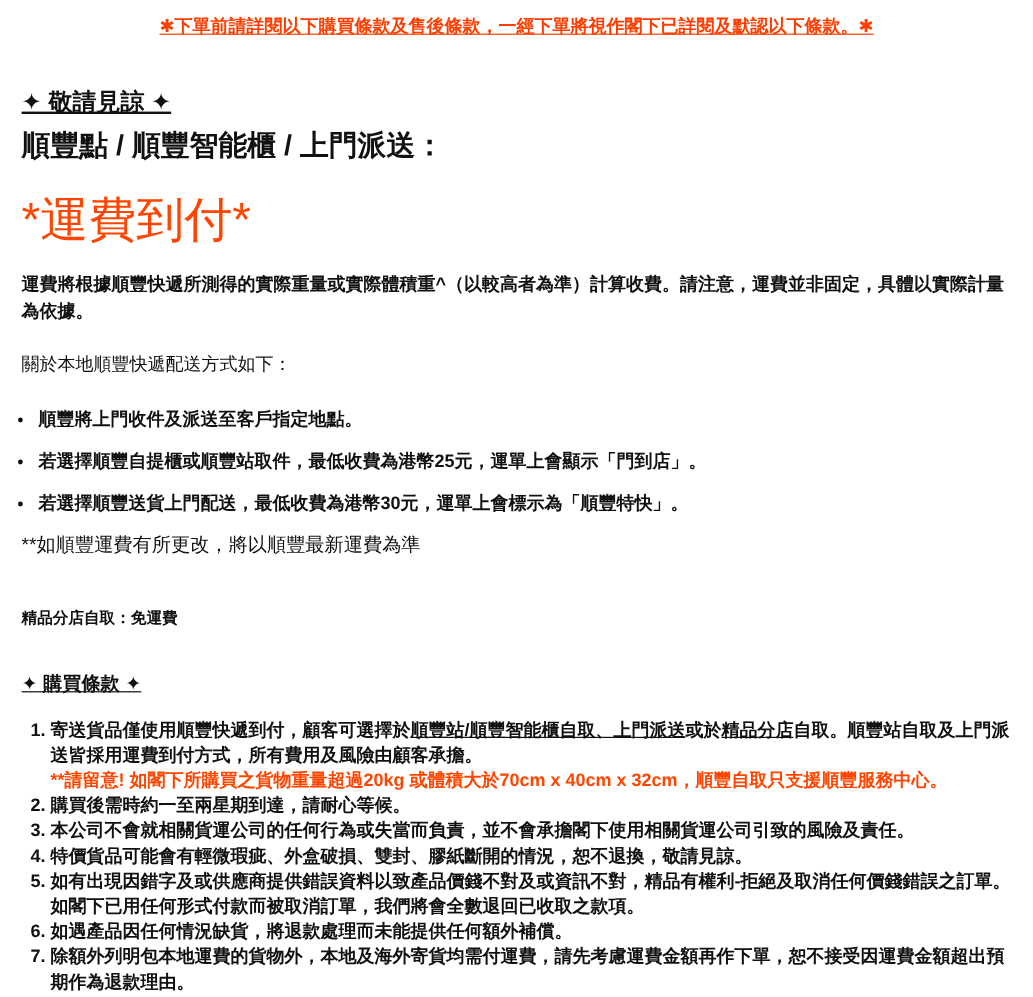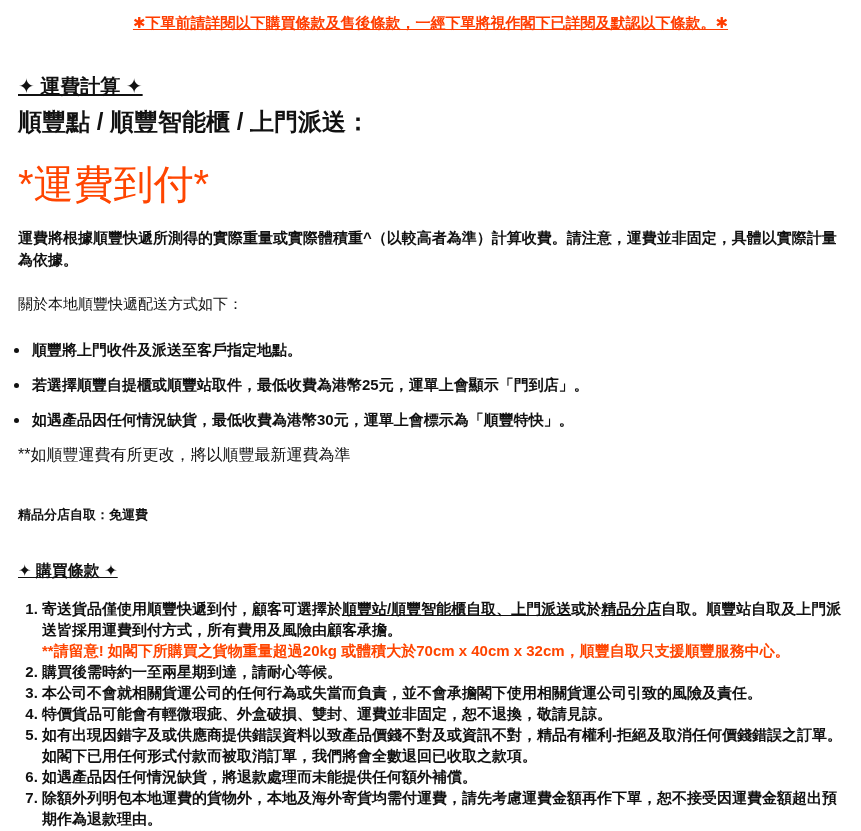--- a/index.html
+++ b/index.html
@@ -113,50 +113,50 @@
     cursor: pointer;
   }
 </style>
 </head>
 <body>
 
 <div class="page">
 
   <p class="top-notice">✱下單前請詳閱以下購買條款及售後條款，一經下單將視作閣下已詳閱及默認以下條款。✱</p>
 
-  <h2 class="section-heading">✦ 運費計算 ✦</h2>
+  <h2 class="section-heading">✦ 敬請見諒 ✦</h2>
 
   <div class="sub-heading">順豐點 / 順豐智能櫃 / 上門派送：</div>
 
   <div class="fee-highlight">*運費到付*</div>
 
   <p class="body-text">運費將根據順豐快遞所測得的實際重量或實際體積重^（以較高者為準）計算收費。請注意，運費並非固定，具體以實際計量為依據。</p>
 
   <p class="methods-label">關於本地順豐快遞配送方式如下：</p>
 
   <ul class="methods-list">
     <li>順豐將上門收件及派送至客戶指定地點。</li>
     <li>若選擇順豐自提櫃或順豐站取件，最低收費為港幣25元，運單上會顯示「門到店」。</li>
-    <li>如遇產品因任何情況缺貨，最低收費為港幣30元，運單上會標示為「順豐特快」。</li>
+    <li>若選擇順豐送貨上門配送，最低收費為港幣30元，運單上會標示為「順豐特快」。</li>
   </ul>
 
   <p class="note-text">**如順豐運費有所更改，將以順豐最新運費為準</p>
 
   <p class="pickup-free">精品分店自取：免運費</p>
 
   <h3 class="terms-heading">✦ 購買條款 ✦</h3>
 
   <ol class="terms-list">
     <li>
       <span>寄送貨品僅使用順豐快遞到付，顧客可選擇於</span><span class="u">順豐站/順豐智能櫃自取、上門派送</span><span>或於</span><span class="u">精品分店</span><span>自取。順豐站自取及上門派送皆採用運費到付方式，所有費用及風險由顧客承擔。</span>
       <div class="term-warning">**請留意! 如閣下所購買之貨物重量超過20kg 或體積大於70cm x 40cm x 32cm，順豐自取只支援順豐服務中心。</div>
     </li>
     <li>購買後需時約一至兩星期到達，請耐心等候。</li>
     <li>本公司不會就相關貨運公司的任何行為或失當而負責，並不會承擔閣下使用相關貨運公司引致的風險及責任。</li>
-    <li>特價貨品可能會有輕微瑕疵、外盒破損、雙封、運費並非固定，恕不退換，敬請見諒。</li>
+    <li>特價貨品可能會有輕微瑕疵、外盒破損、雙封、膠紙斷開的情況，恕不退換，敬請見諒。</li>
     <li>如有出現因錯字及或供應商提供錯誤資料以致產品價錢不對及或資訊不對，精品有權利-拒絕及取消任何價錢錯誤之訂單。如閣下已用任何形式付款而被取消訂單，我們將會全數退回已收取之款項。</li>
     <li>如遇產品因任何情況缺貨，將退款處理而未能提供任何額外補償。</li>
     <li>除額外列明包本地運費的貨物外，本地及海外寄貨均需付運費，請先考慮運費金額再作下單，恕不接受因運費金額超出預期作為退款理由。</li>
     <li>
       <span>有關更多網店購物詳情，請參閱 </span><a class="store-guide-link">網店購物須知</a><span> 。</span>
     </li>
   </ol>
 
 </div>
 

